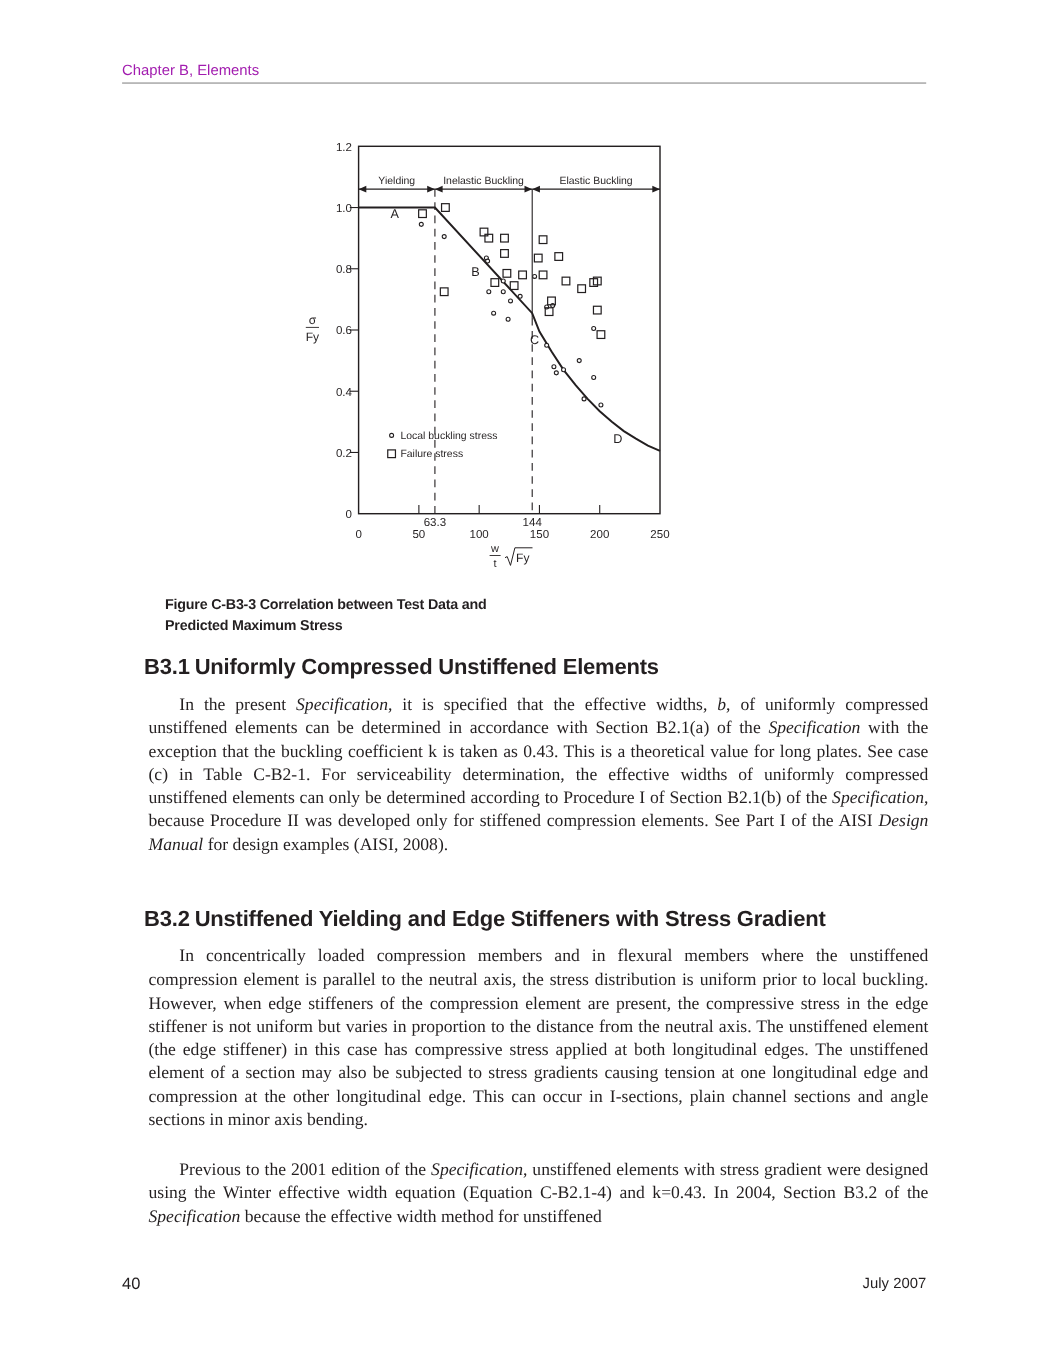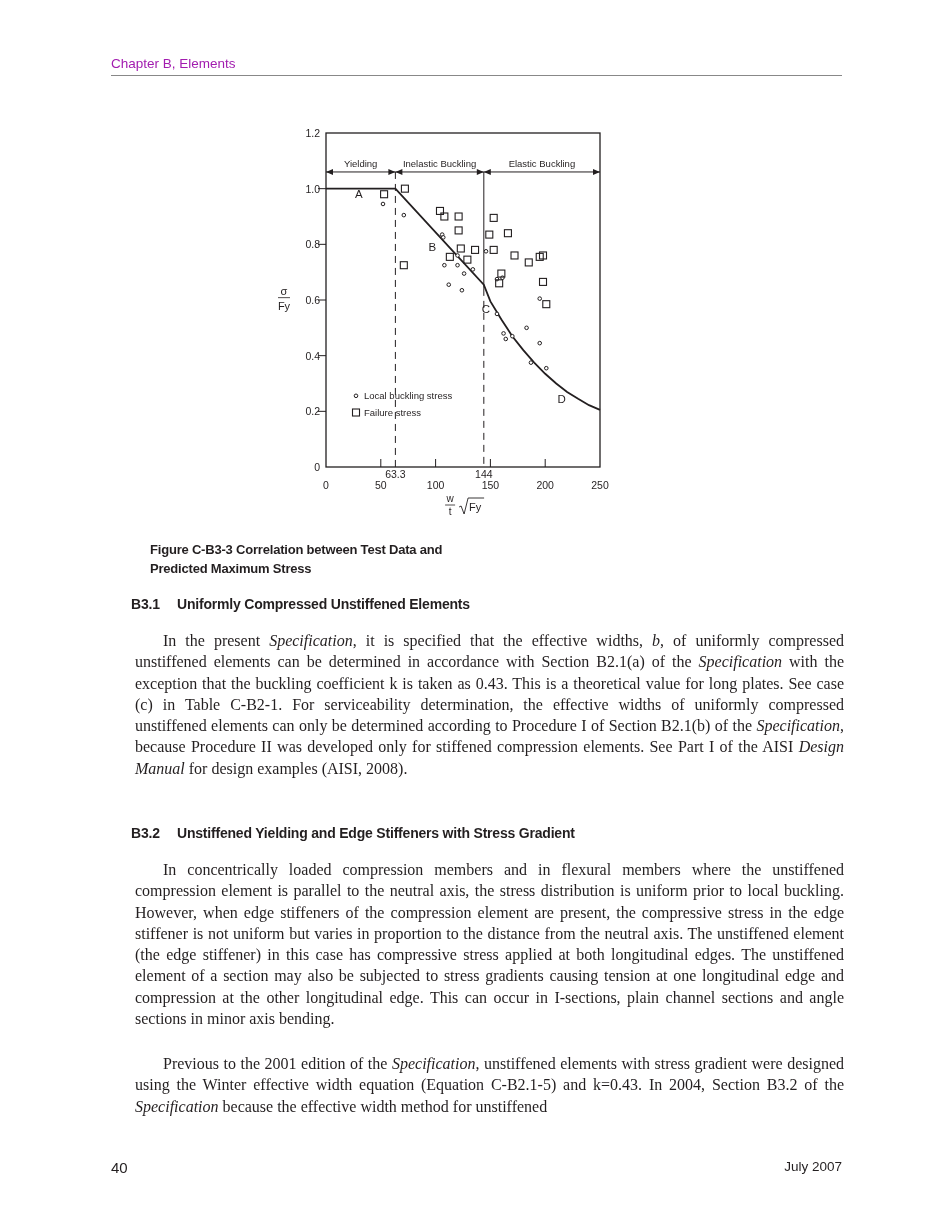--- a/index.html
+++ b/index.html
@@ -1,21 +1,21 @@
 <!DOCTYPE html>
 <html><head>
 <meta charset="utf-8">
 <style>
   html, body { margin:0; padding:0; background:#fff; }
   body { width:952px; height:1232px; position:relative; overflow:hidden; color:#231f20; }
   .header { position:absolute; left:111px; top:56px; font-family:"Liberation Sans", sans-serif; font-size:13.5px; color:#a21caf; }
   .header-rule { position:absolute; left:111px; top:75px; width:731px; height:0; border-top:1.2px solid #888; }
   .fig { position:absolute; left:270px; top:120px; width:350px; height:400px; }
   .caption { position:absolute; left:150px; width:592px; top:540px; text-align:left; font-family:"Liberation Sans", sans-serif; font-weight:bold; font-size:13px; line-height:19px; letter-spacing:-0.2px; }
-  h3 { position:absolute; left:131px; margin:0; font-family:"Liberation Sans", sans-serif; font-weight:bold; font-size:14px; letter-spacing:-0.2px; }
+  h3 { position:absolute; left:131px; margin:0; font-family:"Liberation Sans", sans-serif; font-weight:bold; font-size:20px; letter-spacing:-0.2px; }
   h3 .num { display:inline-block; width:46px; }
   p.body { position:absolute; left:131px; width:709px; margin:4px; font-family:"Liberation Serif", serif; font-size:16px; line-height:21.3px; text-align:justify; text-indent:28px; }
   p.body i { font-style:italic; }
   .footer-l { position:absolute; left:111px; top:1159px; font-family:"Liberation Sans", sans-serif; font-size:15px; }
   .footer-r { position:absolute; right:110px; top:1159px; font-family:"Liberation Sans", sans-serif; font-size:13.5px; }
   svg text { font-family:"Liberation Sans", sans-serif; fill:#231f20; }
 </style>
 </head>
 <body>
 
@@ -131,16 +131,16 @@
 <div class="caption">
   <div>Figure C-B3-3 Correlation between Test Data and</div>
   <div>Predicted Maximum Stress</div>
 </div>
 
 <h3 style="top:596px;"><span class="num">B3.1</span><span>Uniformly Compressed Unstiffened Elements</span></h3>
 <p class="body" style="top:626px;"><span>In the present </span><i>Specification</i><span>, it is specified that the effective widths, </span><i>b</i><span>, of uniformly compressed unstiffened elements can be determined in accordance with Section B2.1(a) of the </span><i>Specification</i><span> with the exception that the buckling coefficient k is taken as 0.43. This is a theoretical value for long plates. See case (c) in Table C-B2-1. For serviceability determination, the effective widths of uniformly compressed unstiffened elements can only be determined according to Procedure I of Section B2.1(b) of the </span><i>Specification</i><span>, because Procedure II was developed only for stiffened compression elements. See Part I of the AISI </span><i>Design Manual</i><span> for design examples (AISI, 2008).</span></p>
 
 <h3 style="top:825px;"><span class="num">B3.2</span><span>Unstiffened Yielding and Edge Stiffeners with Stress Gradient</span></h3>
 <p class="body" style="top:855px;"><span>In concentrically loaded compression members and in flexural members where the unstiffened compression element is parallel to the neutral axis, the stress distribution is uniform prior to local buckling. However, when edge stiffeners of the compression element are present, the compressive stress in the edge stiffener is not uniform but varies in proportion to the distance from the neutral axis. The unstiffened element (the edge stiffener) in this case has compressive stress applied at both longitudinal edges. The unstiffened element of a section may also be subjected to stress gradients causing tension at one longitudinal edge and compression at the other longitudinal edge. This can occur in I-sections, plain channel sections and angle sections in minor axis bending.</span></p>
-<p class="body" style="top:1049px;"><span>Previous to the 2001 edition of the </span><i>Specification</i><span>, unstiffened elements with stress gradient were designed using the Winter effective width equation (Equation C-B2.1-5) and k=0.43. In 2004, Section B3.2 of the </span><i>Specification</i><span> because the effective width method for unstiffened</span></p>
+<p class="body" style="top:1049px;"><span>Previous to the 2001 edition of the </span><i>Specification</i><span>, unstiffened elements with stress gradient were designed using the Winter effective width equation (Equation C-B2.1-4) and k=0.43. In 2004, Section B3.2 of the </span><i>Specification</i><span> because the effective width method for unstiffened</span></p>
 
 <div class="footer-l">40</div>
 <div class="footer-r">July 2007</div>
 
 </body></html>

